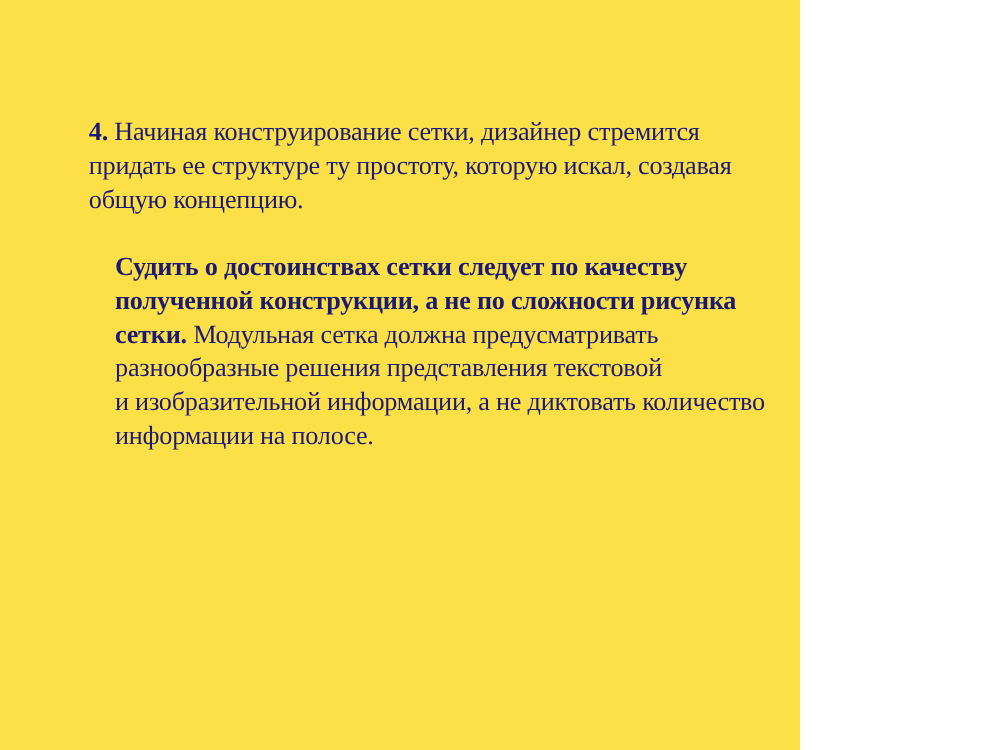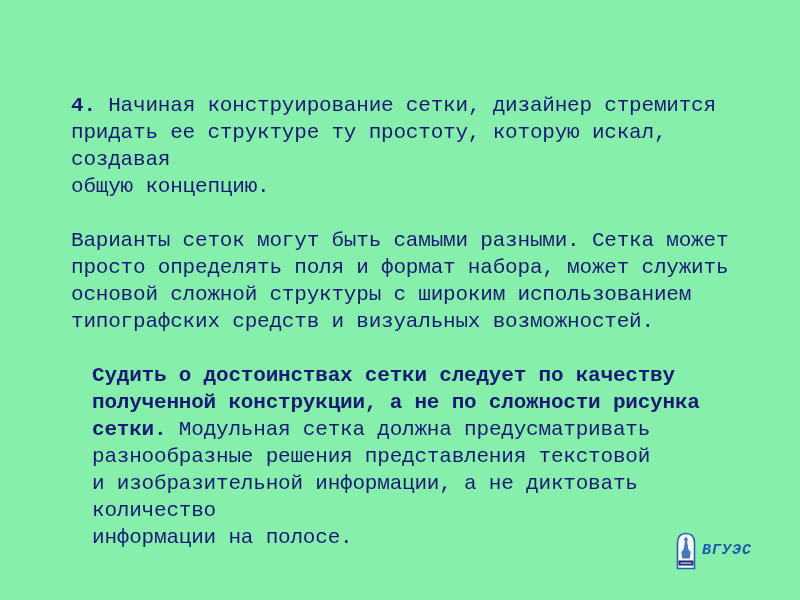--- a/index.html
+++ b/index.html
@@ -2,25 +2,25 @@
 <html><head>
 <meta charset="utf-8">
 <style>
   html, body {
     margin: 0;
     padding: 0;
     background: #ffffff;
   }
   .slide {
     position: relative;
-    width: 800px;
+    width: 640px;
     height: 600px;
-    background: #86efac;
+    background: #fde047;
     overflow: hidden;
-    font-family: Liberation Mono, monospace;
+    font-family: Liberation Serif, serif;
   }
   .text-block {
     position: absolute;
     left: 71px;
     top: 92px;
     width: 690px;
     font-size: 21px;
     line-height: 27px;
     color: #1a1a75;
     letter-spacing: -0.2px;
@@ -65,24 +65,20 @@
 <body>
 
 <div class="slide">
 
   <div class="text-block">
 
     <p><span class="bold">4.</span> <span class="ml">Начиная конструирование сетки, дизайнер стремится
 придать ее структуре ту простоту, которую искал, создавая
 общую концепцию.</span></p>
 
-    <p><span class="ml">Варианты сеток могут быть самыми разными. Сетка может
-просто определять поля и формат набора, может служить
-основой сложной структуры с широким использованием
-типографских средств и визуальных возможностей.</span></p>
 
     <p><span class="ml bold">Судить о достоинствах сетки следует по качеству
 полученной конструкции, а не по сложности рисунка
 сетки.</span> <span class="ml">Модульная сетка должна предусматривать
 разнообразные решения представления текстовой
 и изобразительной информации, а не диктовать количество
 информации на полосе.</span></p>
 
   </div>
 

